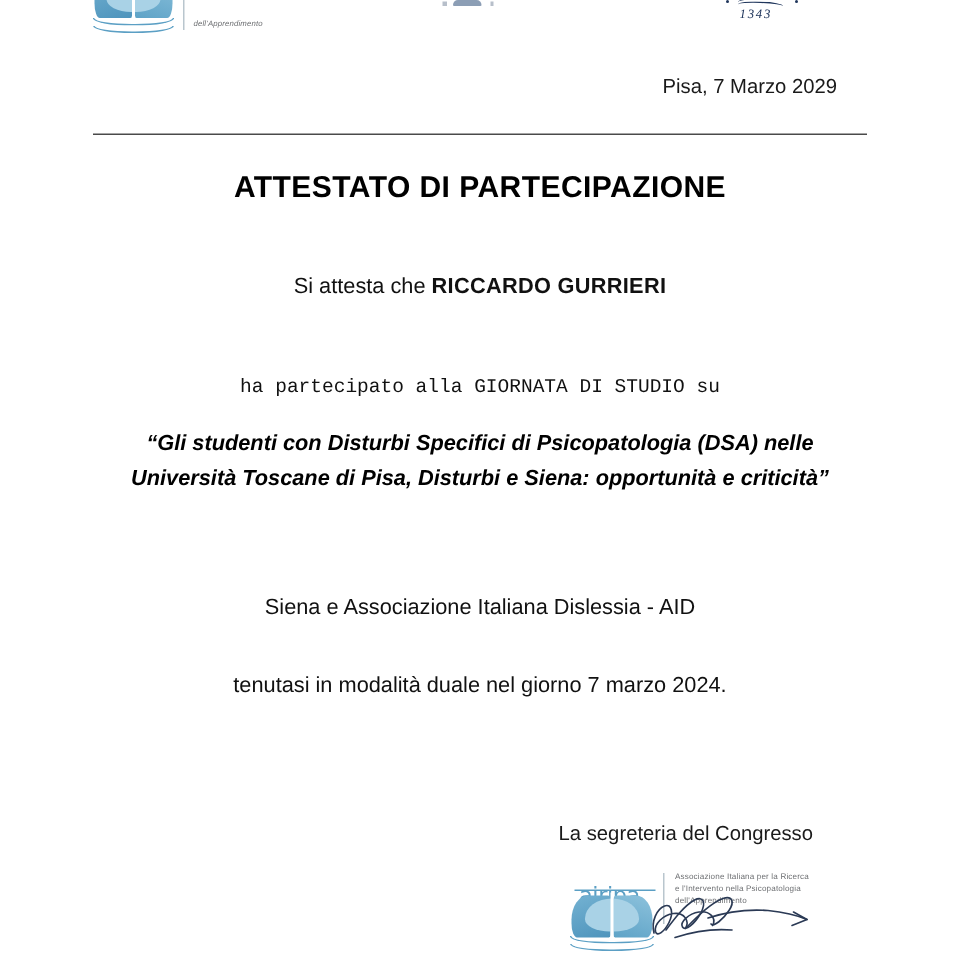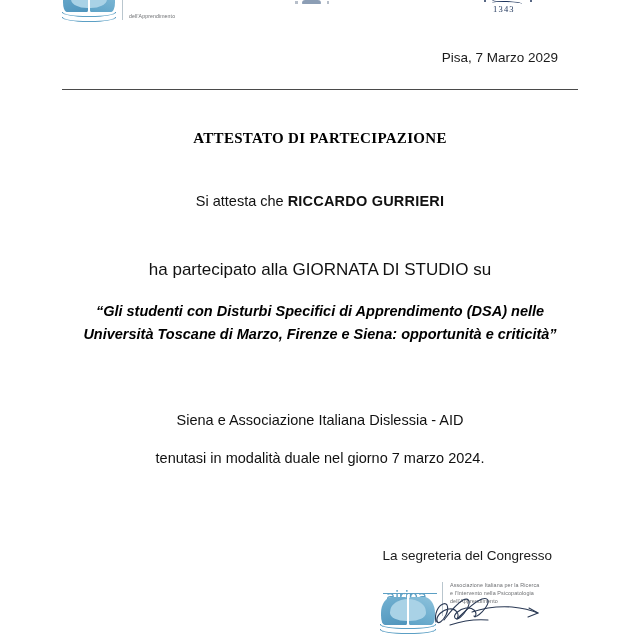--- a/index.html
+++ b/index.html
@@ -18,20 +18,21 @@
   }
 
   
   .header-band {
     position: absolute;
     top: 0;
     left: 0;
     width: 640px;
     height: 22px;
     overflow: hidden;
+    font-style: italic;
   }
 
   
   .hdr-airipa {
     position: absolute;
     left: 62px;
     top: -26px;
     width: 160px;
     height: 48px;
     display: flex;
@@ -212,42 +213,42 @@
   
   .body-area {
     position: absolute;
     top: 108px;
     left: 62px;
     width: 516px;
     text-align: center;
   }
 
   .cert-title {
-    font-size: 15px;
+    font-size: 20px;
     font-weight: bold;
     letter-spacing: .3px;
-    margin: 22px 0 0 0;
+    margin: 6px 0 0 0;
     color: #000;
-    font-family: Liberation Serif, serif;
   }
 
   .attest-line {
     font-size: 14.5px;
     margin: 46px 0 0 0;
     color: #111;
   }
   .attest-line .recipient {
     font-weight: bold;
     letter-spacing: .2px;
   }
 
   .participated {
-    font-size: 17px;
+    font-size: 13px;
     margin: 51px 0 0 0;
     color: #111;
+    font-family: Liberation Mono, monospace;
   }
 
   .event-title {
     font-size: 14.5px;
     font-weight: bold;
     font-style: italic;
     line-height: 1.58;
     margin: 20px 0 0 0;
     padding: 0 4px;
     color: #000;
@@ -256,29 +257,29 @@
   .organizers {
     font-size: 14.5px;
     line-height: 1.57;
     margin: 18px 0 0 0;
     padding: 0 6px;
     color: #111;
   }
 
   .modality {
     font-size: 14.5px;
-    margin: 18px 0 0 0;
+    margin: 32px 0 0 0;
     color: #111;
   }
 
   
   .signature-label {
     position: absolute;
     top: 548px;
-    right: 88px;
+    right: 98px;
     font-size: 13.5px;
     color: #1a1a1a;
     white-space: nowrap;
   }
 
   
   .footer-logo {
     position: absolute;
     left: 378px;
     top: 576px;
@@ -383,22 +384,22 @@
 
 <div class="body-area">
 
   <div class="cert-title">ATTESTATO DI PARTECIPAZIONE</div>
 
   <div class="attest-line"><span>Si attesta che </span><span class="recipient">RICCARDO GURRIERI</span></div>
 
   <div class="participated">ha partecipato alla GIORNATA DI STUDIO su</div>
 
   <div class="event-title">
-    <span>“Gli studenti con Disturbi Specifici di Apprendimento (DSA) nelle</span><br>
-    <span>Università Toscane di Marzo, Firenze e Siena: opportunità e criticità”</span>
+    <span>“Gli studenti con Disturbi Specifici di Psicopatologia (DSA) nelle</span><br>
+    <span>Università Toscane di Pisa, Disturbi e Siena: opportunità e criticità”</span>
   </div>
 
   <div class="organizers">
     <br>
     <br>
     <span>Siena e Associazione Italiana Dislessia - AID</span>
   </div>
 
   <div class="modality">tenutasi in modalità duale nel giorno 7 marzo 2024.</div>
 

